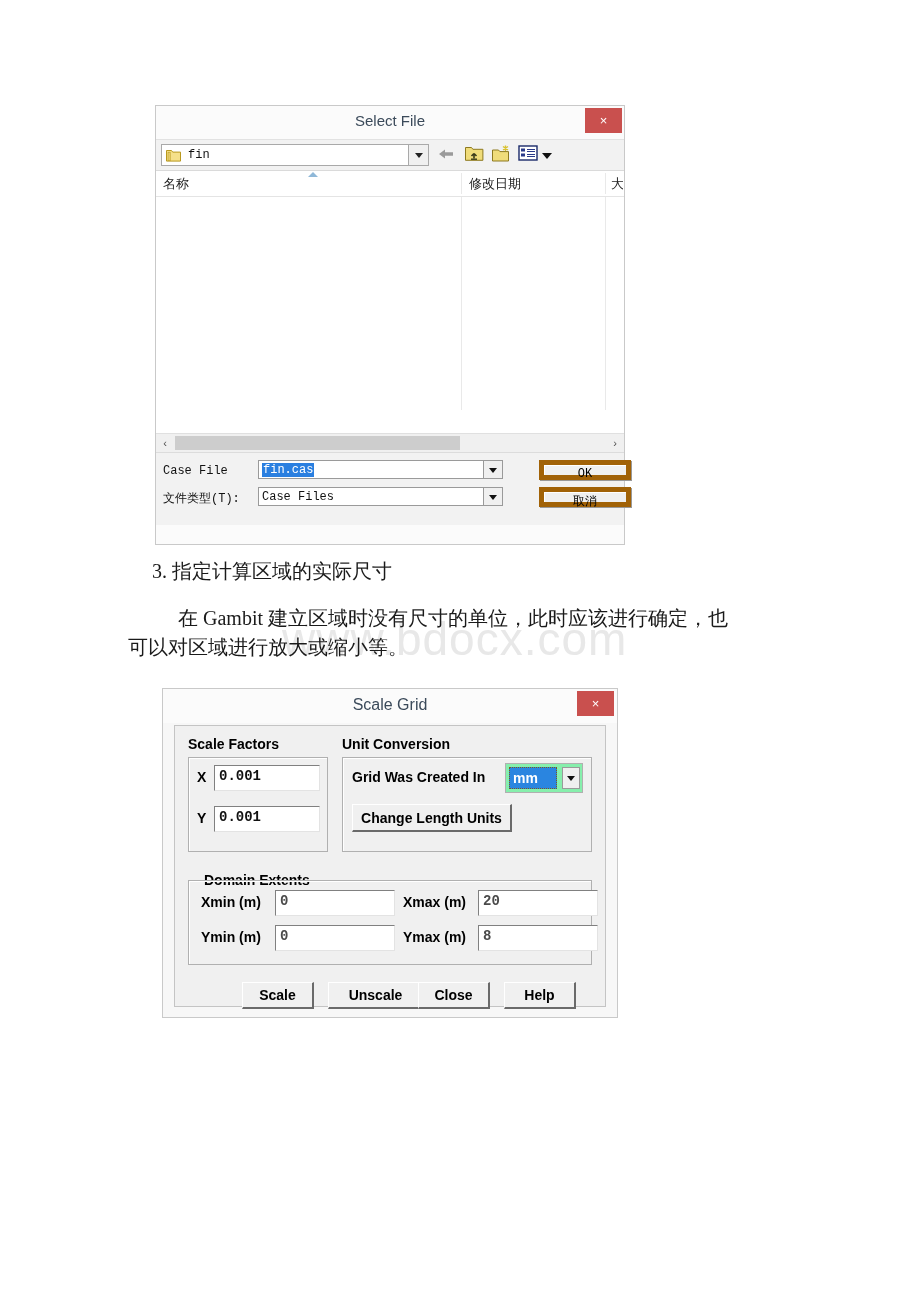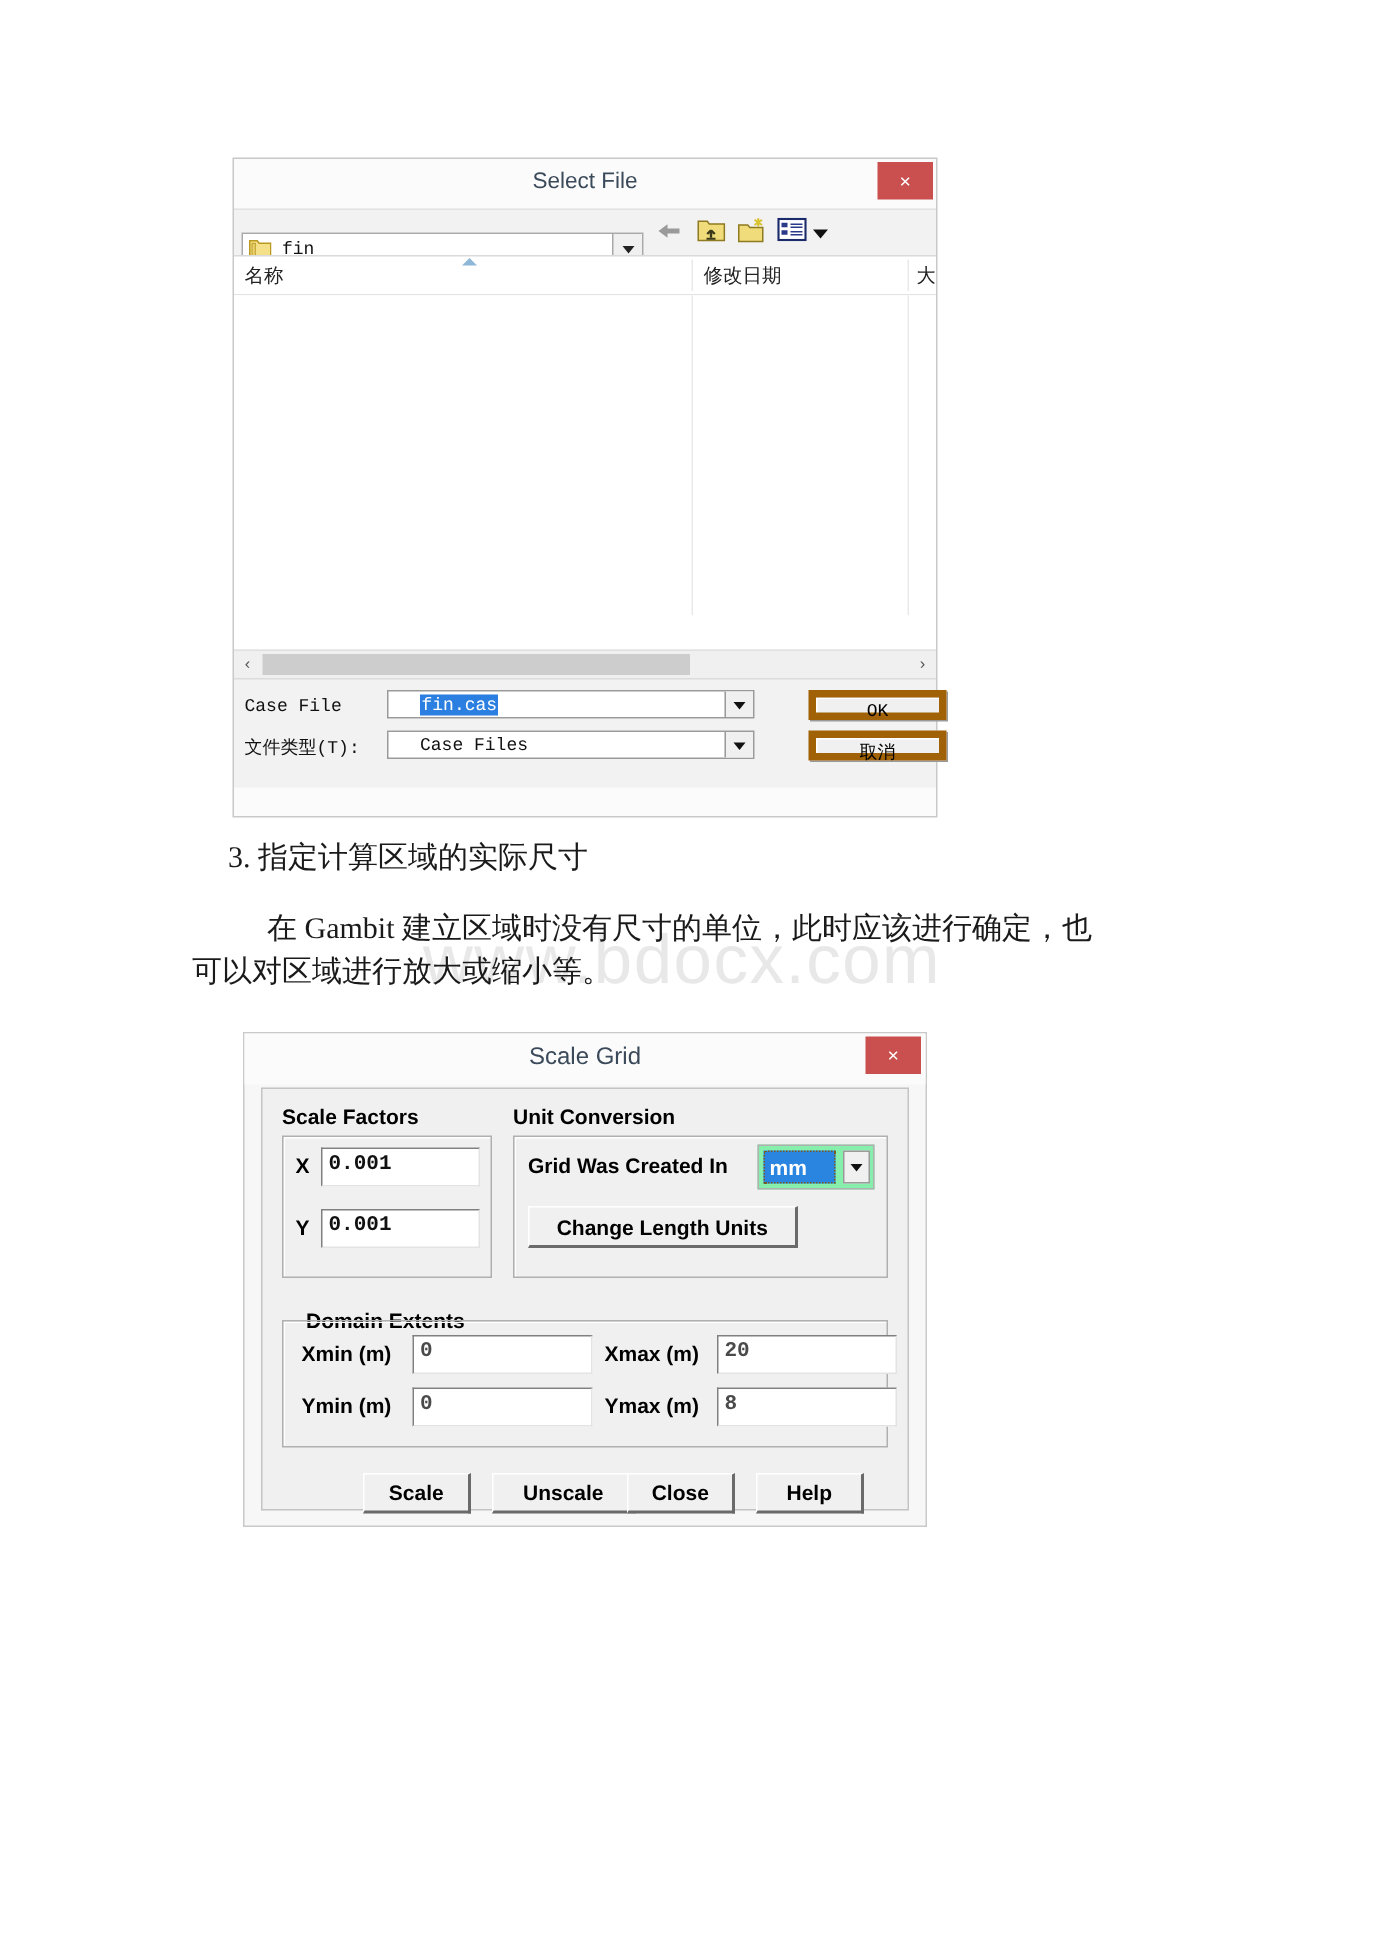--- a/index.html
+++ b/index.html
@@ -56,21 +56,21 @@
   }
   .sf-navbar {
     position: relative;
     height: 30px;
     background: #f2f2f2;
     border-top: 1px solid #e2e2e2;
   }
   .sf-path-combo {
     position: absolute;
     left: 5px;
-    top: 15px;
+    top: 4px;
     width: 268px;
     height: 22px;
     background: #ffffff;
     border: 1px solid #a9a9a9;
     box-sizing: border-box;
   }
   .sf-folder-icon {
     position: absolute;
     left: 4px;
     top: 3px;
@@ -279,21 +279,20 @@
     box-sizing: border-box;
   }
   .sf-input .txt {
     position: absolute;
     left: 3px;
     top: 2px;
     font-family: "Liberation Mono", monospace;
     font-size: 12px;
     color: #111;
     white-space: nowrap;
-    margin-left: 18px;
   }
   .sf-input .txt.sel {
     background: #2a7fe0;
     color: #ffffff;
     padding: 0 1px;
   }
   .sf-input .arrow {
     position: absolute;
     right: 0;
     top: 0;
@@ -634,21 +633,21 @@
       <span>0.001</span>
     </div>
 
     <div class="sg-grouplabel" style="left:167px; top:10px;">Unit Conversion</div>
     <div class="sg-frame" style="left:167px; top:31px; width:250px; height:95px;"></div>
     <div class="sg-fieldlabel" style="left:177px; top:43px;">Grid Was Created In</div>
     <div class="sg-combo" style="left:330px; top:37px; width:78px; height:30px;">
       <span class="val">mm</span>
       <span class="btn"></span>
     </div>
-    <div class="sg-btn" style="left:177px; top:78px; width:180px; height:28px; line-height:26px;">Change Length Units</div>
+    <div class="sg-btn" style="left:177px; top:78px; width:160px; height:28px; line-height:26px;">Change Length Units</div>
 
     <div class="sg-grouplabel" style="left:13px; top:146px;margin-left:16px;">Domain Extents</div>
     <div class="sg-frame" style="left:13px; top:154px; width:404px; height:85px;"></div>
 
     <div class="sg-fieldlabel" style="left:26px; top:168px;">Xmin (m)</div>
     <div class="sg-field dim" style="left:100px; top:164px; width:120px; height:26px;">
       <span>0</span>
     </div>
     <div class="sg-fieldlabel" style="left:228px; top:168px;">Xmax (m)</div>
     <div class="sg-field dim" style="left:303px; top:164px; width:120px; height:26px;">

